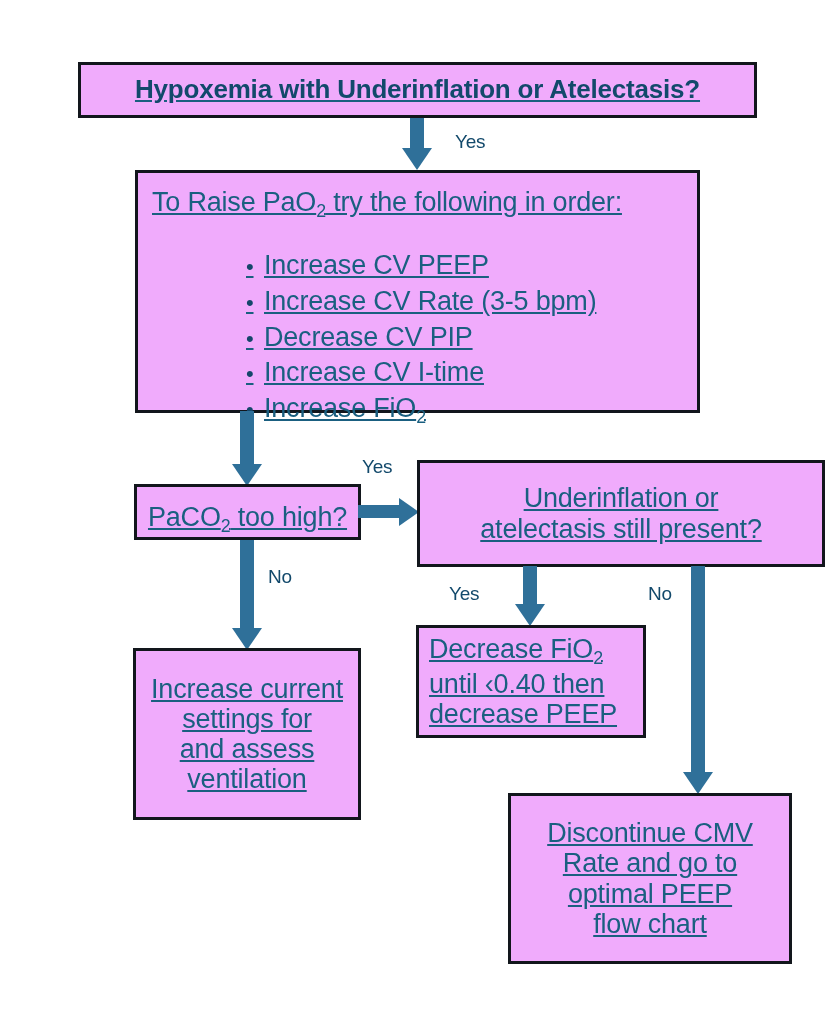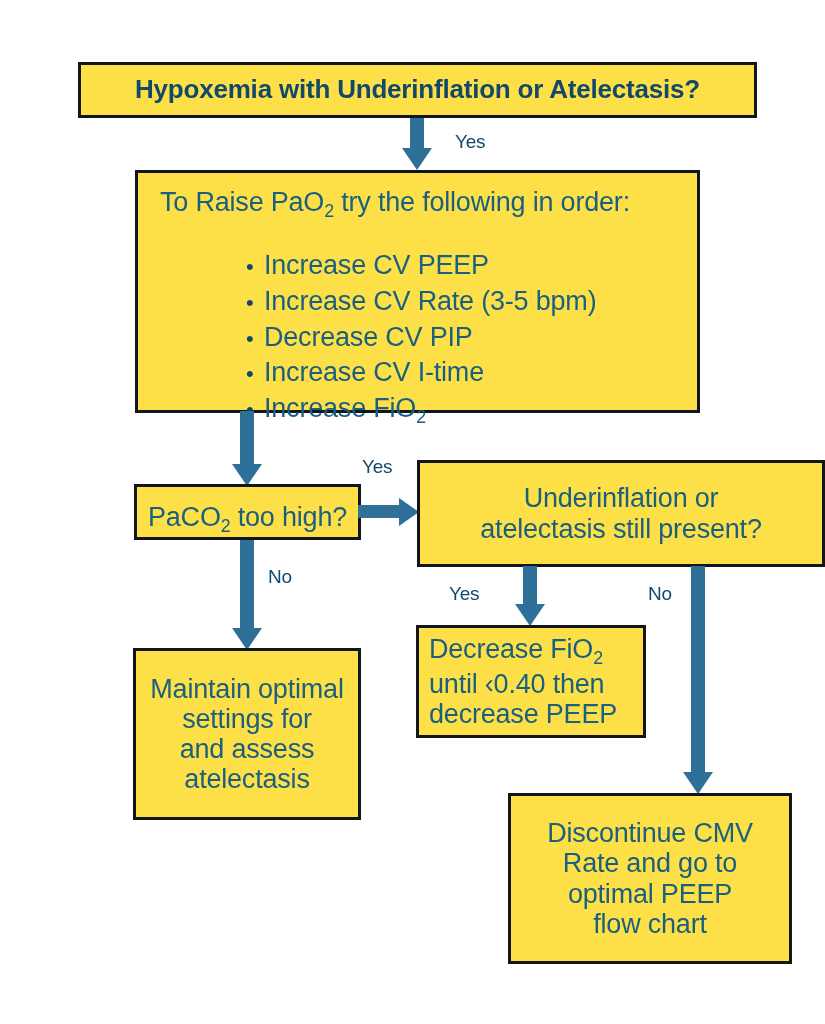--- a/index.html
+++ b/index.html
@@ -14,45 +14,46 @@
     position: relative;
     width: 825px;
     height: 1024px;
     background: #ffffff;
     overflow: hidden;
   }
   .node {
     position: absolute;
     box-sizing: border-box;
     border: 3px solid #12161c;
-    background: #fde047;
+    background: #f0abfc;
     color: #1a5f80;
     display: flex;
     flex-direction: column;
     align-items: center;
     justify-content: center;
     text-align: center;
     line-height: 1.12;
+    text-decoration: underline;
   }
   .node-title {
     font-weight: bold;
     font-size: 26px;
     color: #12496b;
     letter-spacing: -0.2px;
   }
   .node-text-lg {
     font-size: 27px;
     color: #1a5f80;
     letter-spacing: -0.2px;
   }
   .heading-line {
     font-size: 27px;
     color: #1a5f80;
     align-self: flex-start;
-    padding-left: 22px;
+    padding-left: 14px;
     letter-spacing: -0.2px;
   }
   .bullet-list {
     align-self: flex-start;
     padding-left: 108px;
     margin-top: 26px;
     text-align: left;
   }
   .bullet-row {
     display: flex;
@@ -196,24 +197,24 @@
   </div>
   <div class="edge-label" style="left:449px; top:583px;">Yes</div>
 
   <div class="arrow-v" style="left:691px; top:566px; width:14px; height:228px;">
     <div class="shaft" style="height:206px;"></div>
     <div class="head"></div>
   </div>
   <div class="edge-label" style="left:648px; top:583px;">No</div>
 
   <div class="node" style="left:133px; top:648px; width:228px; height:172px;">
-    <div class="node-text-lg">Maintain optimal</div>
+    <div class="node-text-lg">Increase current</div>
     <div class="node-text-lg">settings for</div>
     <div class="node-text-lg">and assess</div>
-    <div class="node-text-lg">atelectasis</div>
+    <div class="node-text-lg">ventilation</div>
   </div>
 
   <div class="node" style="left:416px; top:625px; width:230px; height:113px; align-items:flex-start; padding-left:10px; text-align:left;justify-content:center;">
     <div class="node-text-lg">Decrease FiO<sub>2</sub></div>
     <div class="node-text-lg">until ‹0.40 then</div>
     <div class="node-text-lg">decrease PEEP</div>
   </div>
 
   <div class="node" style="left:473px; top:793px; width:284px; height:171px;margin-left:35px;">
     <div class="node-text-lg">Discontinue CMV</div>

